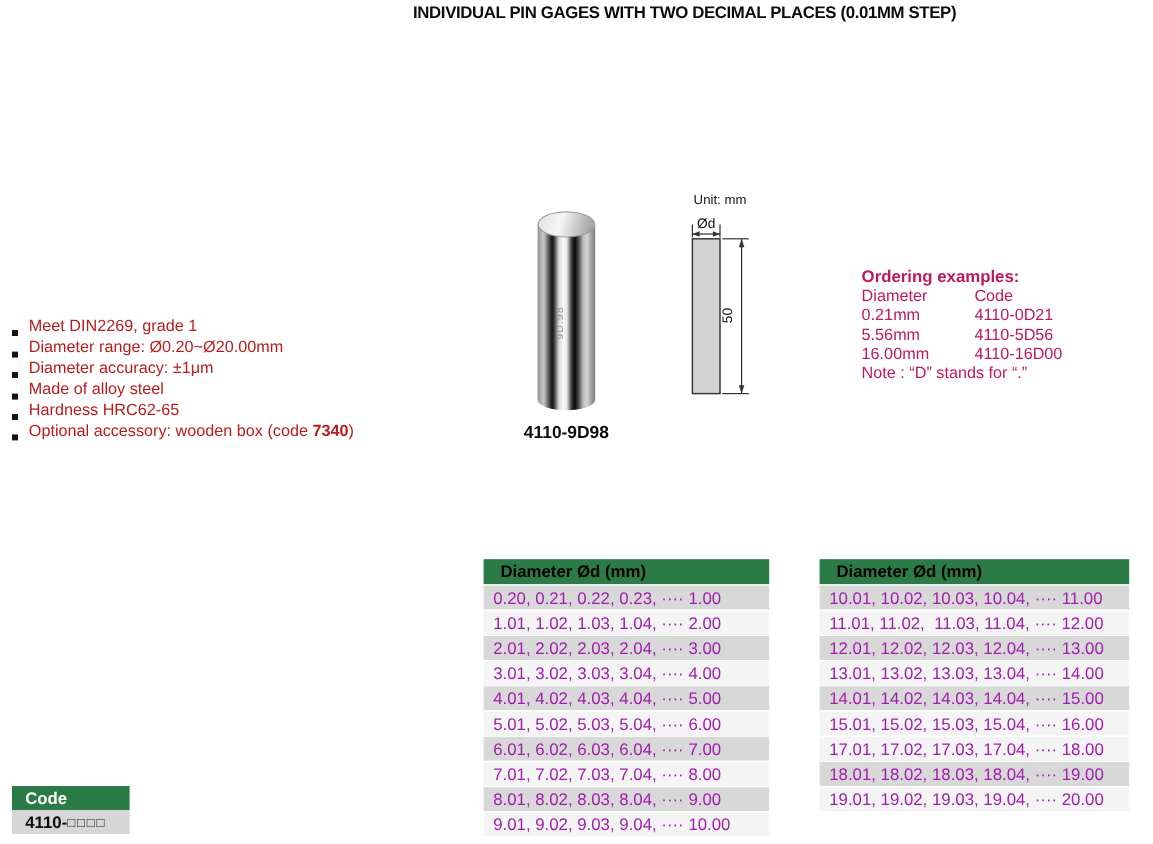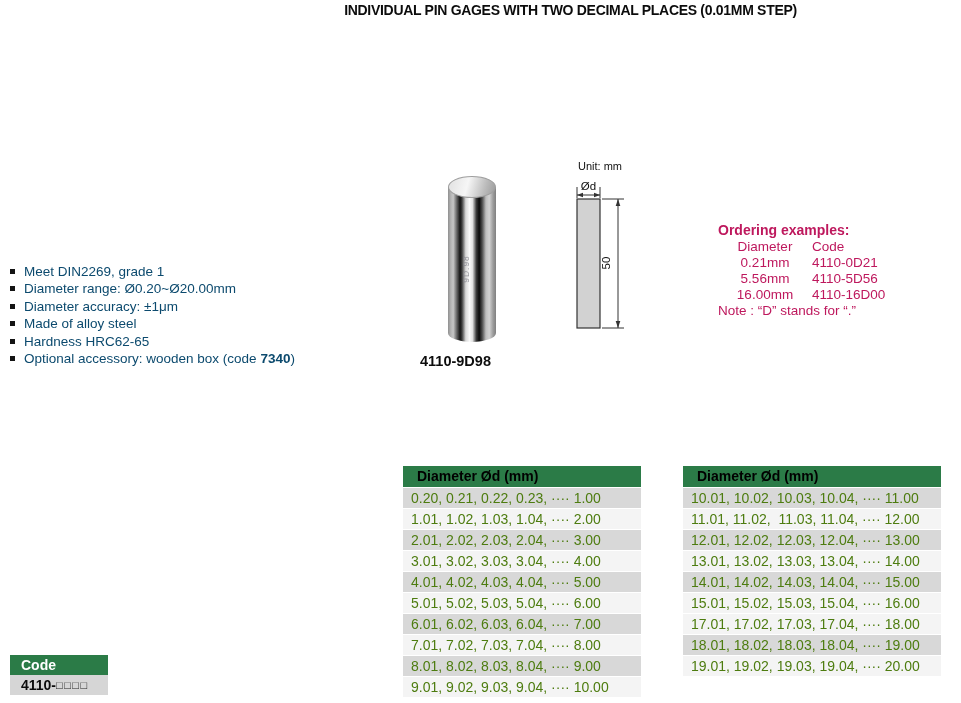--- a/index.html
+++ b/index.html
@@ -6,58 +6,58 @@
   * { margin:0; padding:0; box-sizing:border-box; }
   body { background:#fff; }
   #canvas { position:relative; width:961px; height:703px; background:#ffffff;
             font-family:"Liberation Sans", sans-serif; overflow:hidden; color:#111; }
 
   .title { position:absolute; top:2px; left:180px; width:781px; text-align:center;
            font-size:14px; font-weight:bold; letter-spacing:-0.3px; color:#0c0c0c; }
 
   
   .specs { position:absolute; left:8px; top:263px; }
-  .spec-item { display:flex; align-items:flex-start; line-height:17.4px; font-size:13.5px; color:#0c4a6e; }
+  .spec-item { display:flex; align-items:flex-end; line-height:17.4px; font-size:13.5px; color:#b91c1c; }
   .bullet { width:5px; height:5px; background:#141414; margin:6px 9px 0 2px; flex:none; }
   .seg-bold { font-weight:bold; }
 
   
   .pin { position:absolute; left:448px; top:176px; width:48px; height:166px; }
   .pin-body { position:absolute; left:0; top:11px; width:48px; height:155px;
     border-radius:0 0 50% 50% / 0 0 9px 9px;
     background:linear-gradient(90deg,
       #8f8f8f 0%, #b5b5b5 6%, #c6c6c6 11%, #6a6a6a 18%, #141414 25%, #3c3c3c 29%,
       #d9d9d9 37%, #fafafa 45%, #e3e3e3 51%, #3a3a3a 59%, #090909 65%, #4a4a4a 71%,
       #bdbdbd 79%, #d2d2d2 86%, #9b9b9b 94%, #808080 100%); }
   .pin-top { position:absolute; left:0; top:0; width:48px; height:22px; border-radius:50%;
     background:linear-gradient(105deg, #e6e6e6 10%, #f6f6f6 40%, #bdbdbd 75%, #9a9a9a 100%);
     border:1px solid #9f9f9f; }
   .engrave { position:absolute; left:4px; top:88px; transform:rotate(-90deg);
     font-size:8.5px; color:#83838b; opacity:.8; letter-spacing:1px; }
-  .pin-label { position:absolute; left:420px; top:353px; width:104px; text-align:left;
+  .pin-label { position:absolute; left:420px; top:353px; width:104px; text-align:center;
     font-weight:bold; font-size:14.5px; color:#0c0c0c; }
 
   
   .diagram { position:absolute; left:560px; top:155px; }
 
   
   .ordering { position:absolute; left:718px; top:222px; font-size:13.5px; color:#be185d; }
   .ord-title { font-weight:bold; font-size:14px; line-height:17px; }
-  .ord-row { display:flex; line-height:16px;text-align:center; }
+  .ord-row { display:flex; line-height:16px; }
   .ord-d { width:94px; }
   .ord-note { line-height:16px; }
 
   
   .dtable { position:absolute; top:466px; }
   .dtable.t1 { left:403px; width:238px; }
   .dtable.t2 { left:683px; width:258px; }
   .thead { background:var(--green); color:#000000; font-weight:bold; font-size:14px;
            height:21px; line-height:21px; padding-left:14px; }
   .trow { font-size:14px; height:21px; line-height:20px; padding-left:8px;
-          border-top:1px solid #fff; white-space:pre; color:#4d7c0f; }
+          border-top:1px solid #fff; white-space:pre; color:#a21caf; }
   .trow.odd  { background:var(--row-gray); }
   .trow.even { background:var(--row-light); }
 
   
   .code-box { position:absolute; left:10px; top:655px; width:98px; }
   .code-head { background:var(--green); color:#fff; font-weight:bold; font-size:14px;
                height:20px; line-height:20px; padding-left:11px; }
   .code-val { background:#d6d6d6; height:20px; line-height:20px; padding-left:11px;
               font-weight:bold; font-size:14px; color:#0c0c0c; }
   .code-ph { font-weight:normal; font-size:11px; letter-spacing:1.5px; color:#222;

